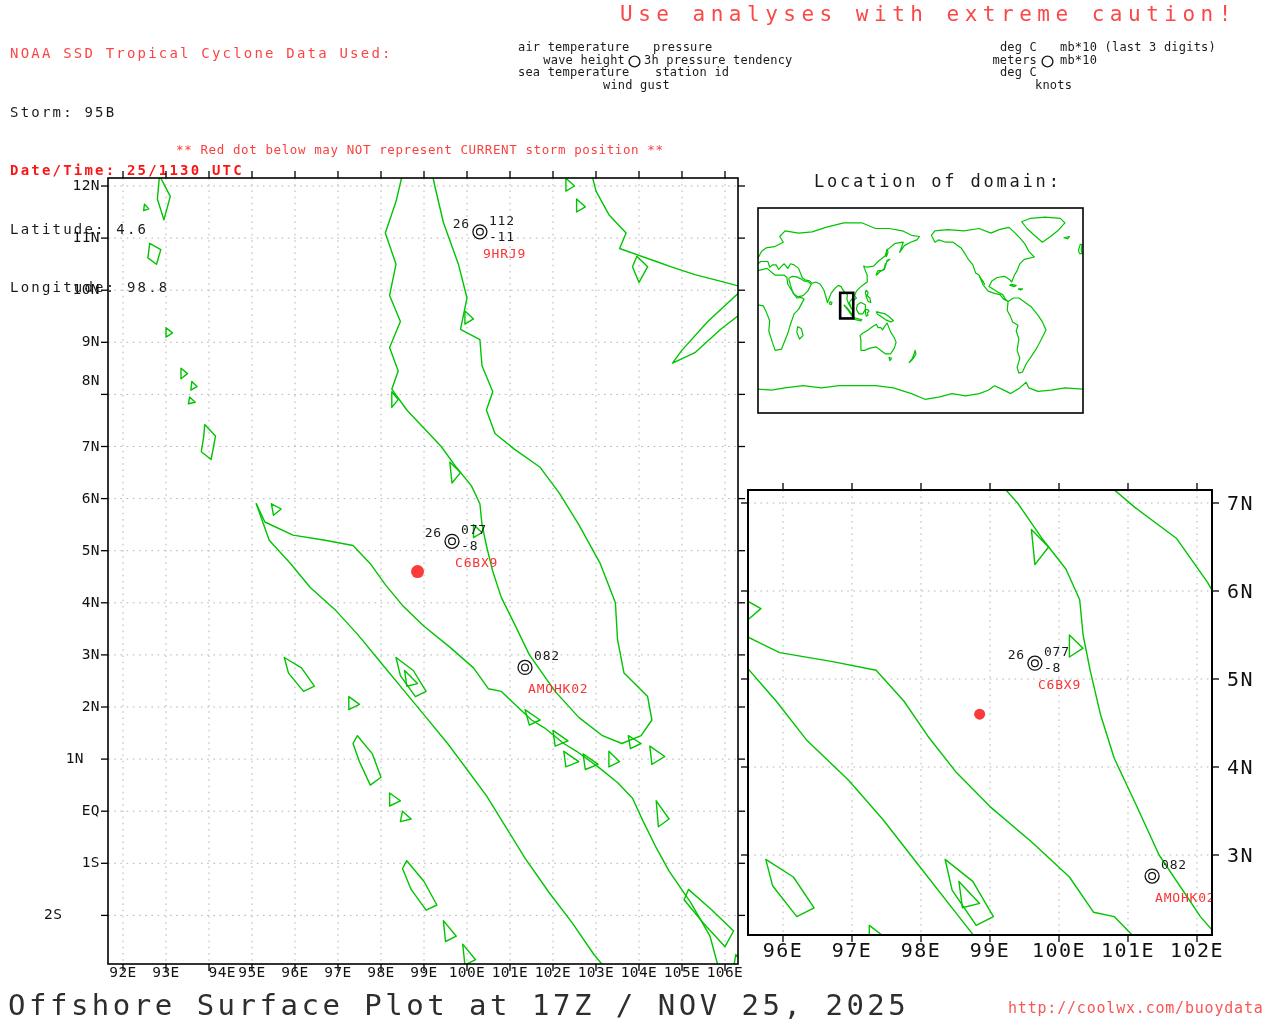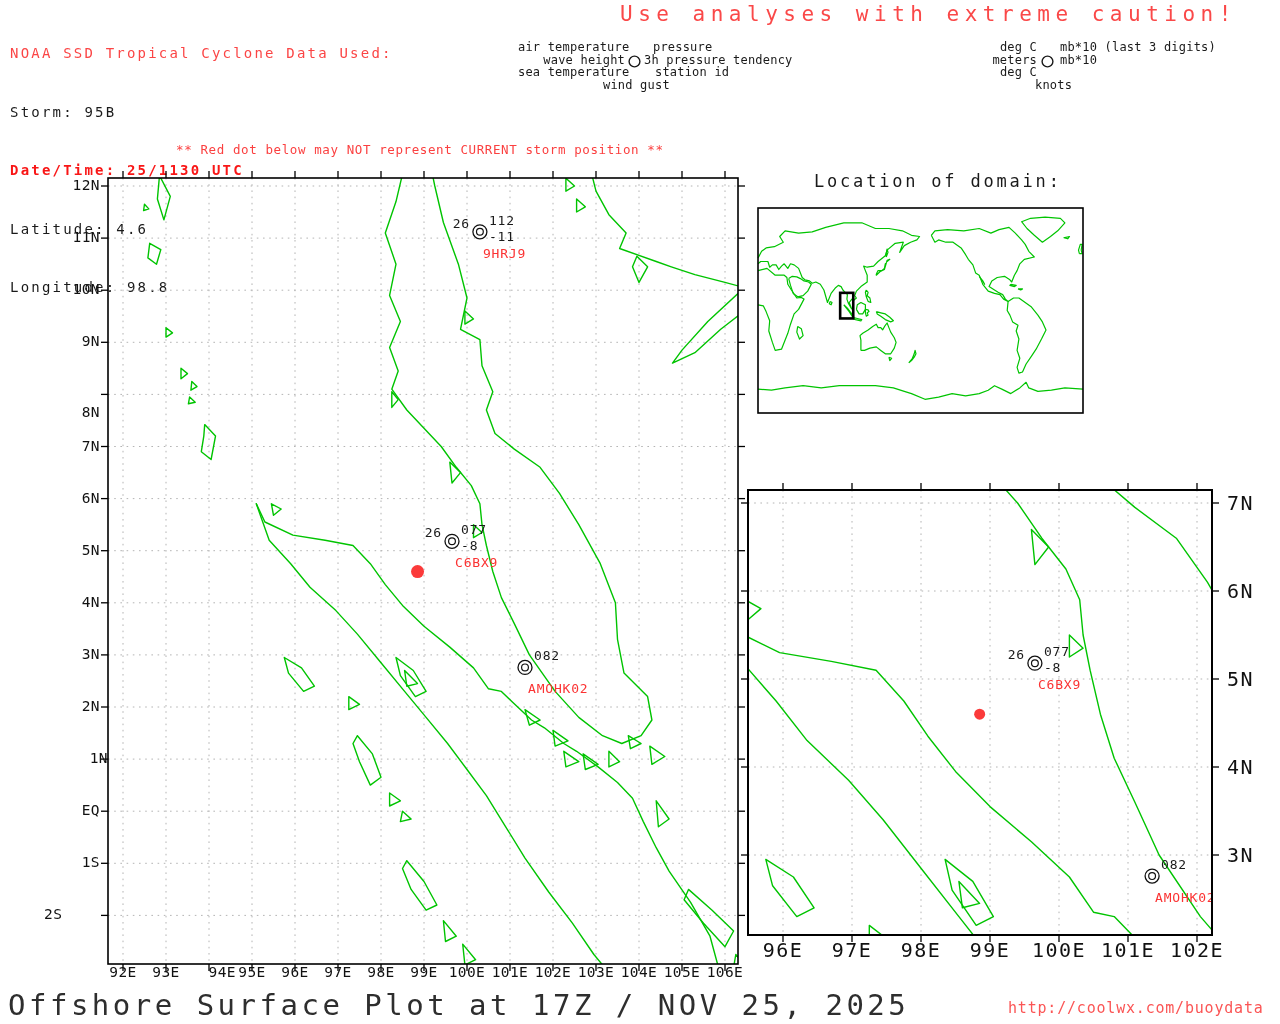--- a/index.html
+++ b/index.html
@@ -394,28 +394,28 @@
     <div class="abs map-label" style="left: 483px; top: 964px; width: 54px; text-align: center;">101E</div>
     <div class="abs map-label" style="left: 526px; top: 964px; width: 54px; text-align: center;">102E</div>
     <div class="abs map-label" style="left: 569px; top: 964px; width: 54px; text-align: center;">103E</div>
     <div class="abs map-label" style="left: 612px; top: 964px; width: 54px; text-align: center;">104E</div>
     <div class="abs map-label" style="left: 655px; top: 964px; width: 54px; text-align: center;">105E</div>
     <div class="abs map-label" style="left: 698px; top: 964px; width: 54px; text-align: center;">106E</div>
     <div class="abs map-label" style="left: 44px; top: 177px; width: 56px; text-align: right;">12N</div>
     <div class="abs map-label" style="left: 44px; top: 229.1px; width: 56px; text-align: right;">11N</div>
     <div class="abs map-label" style="left: 44px; top: 281.2px; width: 56px; text-align: right;">10N</div>
     <div class="abs map-label" style="left: 44px; top: 333.3px; width: 56px; text-align: right;">9N</div>
-    <div class="abs map-label" style="left: 44px; top: 404px; width: 56px; text-align: right;">8N</div>
+    <div class="abs map-label" style="left: 44px; top: 372px; width: 56px; text-align: right;">8N</div>
     <div class="abs map-label" style="left: 44px; top: 437.5px; width: 56px; text-align: right;">7N</div>
     <div class="abs map-label" style="left: 44px; top: 489.6px; width: 56px; text-align: right;">6N</div>
     <div class="abs map-label" style="left: 44px; top: 541.7px; width: 56px; text-align: right;">5N</div>
     <div class="abs map-label" style="left: 44px; top: 593.8px; width: 56px; text-align: right;">4N</div>
     <div class="abs map-label" style="left: 44px; top: 645.9px; width: 56px; text-align: right;">3N</div>
     <div class="abs map-label" style="left: 44px; top: 698px; width: 56px; text-align: right;">2N</div>
-    <div class="abs map-label" style="left: 52px; top: 750.1px; width: 56px; text-align: right;">1N</div>
+    <div class="abs map-label" style="left: 28px; top: 750.1px; width: 56px; text-align: right;">1N</div>
     <div class="abs map-label" style="left: 44px; top: 802.2px; width: 56px; text-align: right;">EQ</div>
     <div class="abs map-label" style="left: 44px; top: 854.3px; width: 56px; text-align: right;">1S</div>
     <div class="abs map-label" style="left: 44px; top: 906.4px; width: 56px; text-align: left;">2S</div>
     <div class="abs inset-label" style="left: 751px; top: 938px; width: 64px; text-align: center;">96E</div>
     <div class="abs inset-label" style="left: 820px; top: 938px; width: 64px; text-align: center;">97E</div>
     <div class="abs inset-label" style="left: 889px; top: 938px; width: 64px; text-align: center;">98E</div>
     <div class="abs inset-label" style="left: 958px; top: 938px; width: 64px; text-align: center;">99E</div>
     <div class="abs inset-label" style="left: 1027px; top: 938px; width: 64px; text-align: center;">100E</div>
     <div class="abs inset-label" style="left: 1096px; top: 938px; width: 64px; text-align: center;">101E</div>
     <div class="abs inset-label" style="left: 1165px; top: 938px; width: 64px; text-align: center;">102E</div>

